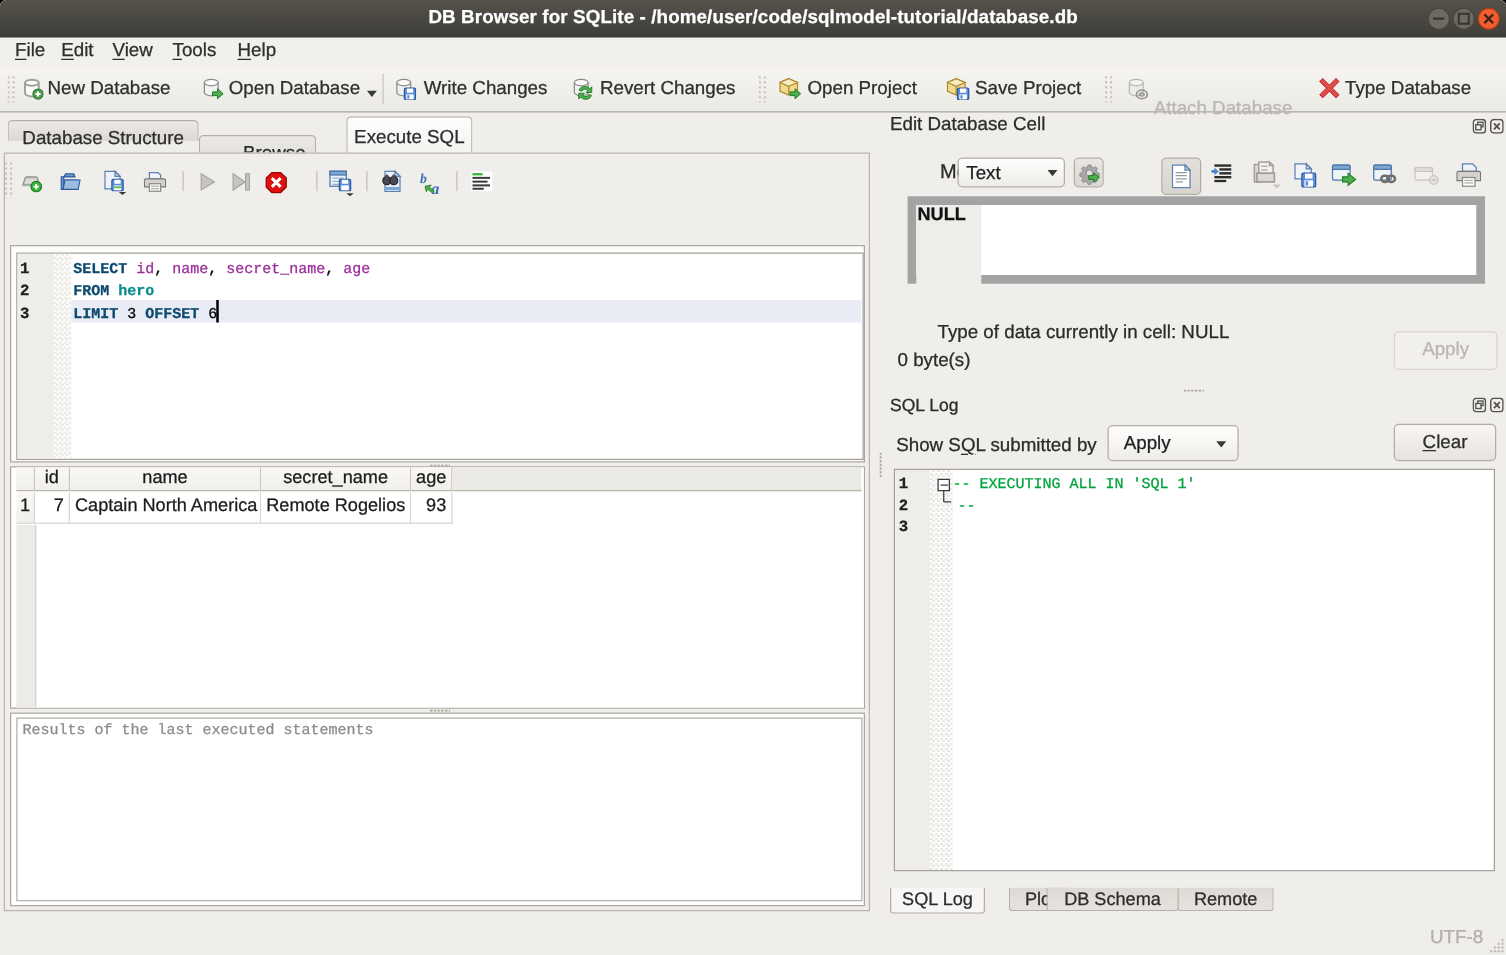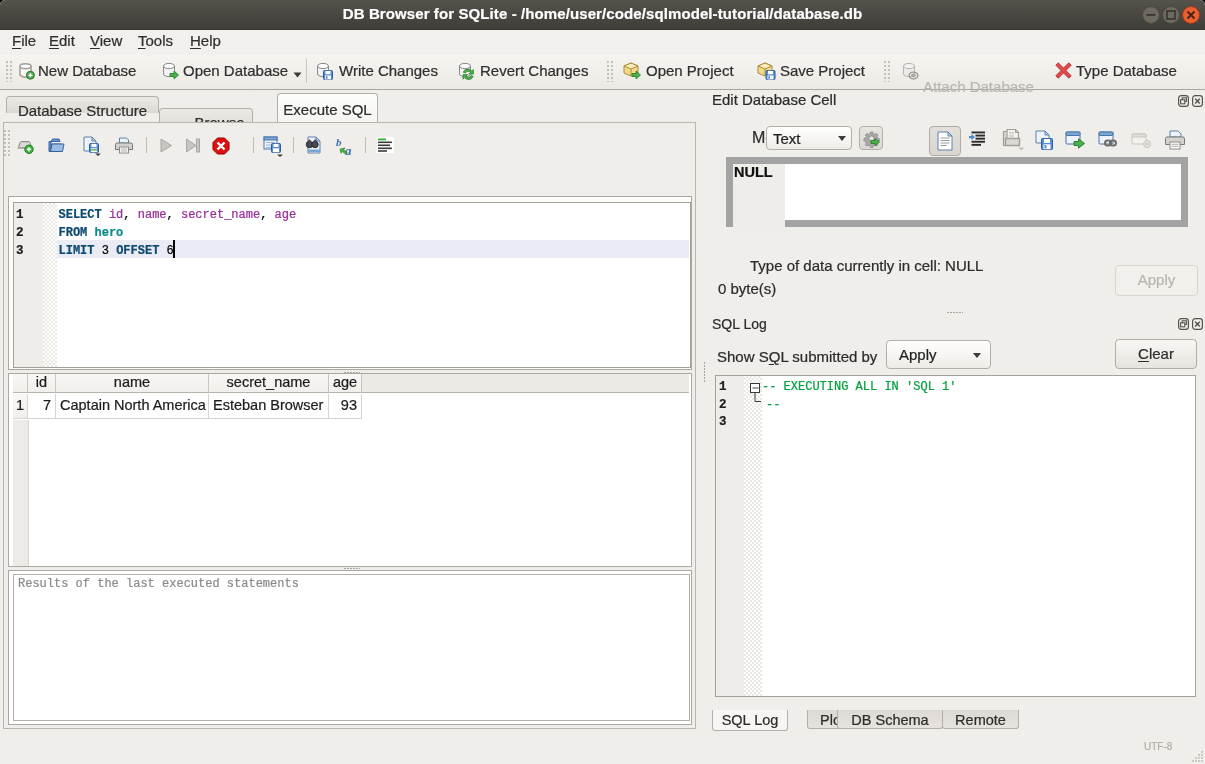--- a/index.html
+++ b/index.html
@@ -312,21 +312,21 @@
   <div id="rtable">
     <div class="hcell" style="left:0; width:15px;"></div>
     <div class="hcell" style="left:15px; width:28px;">id</div>
     <div class="hcell" style="left:43px; width:153px;">name</div>
     <div class="hcell" style="left:196px; width:120px;">secret_name</div>
     <div class="hcell" style="left:316px; width:33px;">age</div>
     <div class="hcell" style="left:349px; width:327px; border-right:none; background:#eceae5;"></div>
     <div class="dcell" style="left:0; width:15px; background:linear-gradient(#f9f8f6,#f1efeb); text-align:center;">1</div>
     <div class="dcell" style="left:15px; width:28px; text-align:right; padding-right:4px;">7</div>
     <div class="dcell" style="left:43px; width:153px; padding-left:4px;">Captain North America</div>
-    <div class="dcell" style="left:196px; width:120px; padding-left:4px;">Esteban Browser</div>
+    <div class="dcell" style="left:196px; width:120px; padding-left:4px;">Remote Rogelios</div>
     <div class="dcell" style="left:316px; width:33px; text-align:right; padding-right:4px;">93</div>
     <div class="abs" style="left:0; top:46px; width:15.5px; height:146px; background:#edebe7; border-right:1px solid #d8d5d0;"></div>
   </div>
 
   <div class="hsplit" style="left:344px; top:567px;"></div>
 
   <div id="rmsg">
     <div class="abs" style="left:4px;top:2px;font-family:'Liberation Mono',monospace;font-size:12px;color:#8b8b8b;">Results of the last executed statements</div>
   </div>
 
@@ -459,21 +459,21 @@
     </svg>
     <div class="logline" style="top:3px">-- EXECUTING ALL IN 'SQL 1'</div>
     <div class="logline" style="top:20.5px; left:50px;">--</div>
   </div>
 
   <div class="tab-bot" style="left:787px; top:710px; width:51px; height:19px;margin-left:20px;">Plot</div>
   <div class="tab-bot" style="left:837px; top:710px; width:106px; height:19px;">DB Schema</div>
   <div class="tab-bot" style="left:942px; top:710px; width:77px; height:19px;">Remote</div>
   <div class="tab-bot active" style="left:712px; top:710px; width:76px; height:21px;">SQL Log</div>
 
-  <div class="abs" style="left:1144px; top:741px; font-size:10px; color:#b2afa9;">UTF-8</div>
+  <div class="abs" style="left:1144px; top:741px; font-size:15px; color:#b2afa9;">UTF-8</div>
   <svg class="abs" style="left:1190px; top:749px;" width="14" height="14" viewBox="0 0 14 14">
     <g fill="#c2beb8">
       <circle cx="12" cy="3" r="1"></circle>
       <circle cx="9" cy="6" r="1"></circle>
         <circle cx="12" cy="6" r="1"></circle>
       <circle cx="6" cy="9" r="1"></circle>
         <circle cx="9" cy="9" r="1"></circle>
         <circle cx="12" cy="9" r="1"></circle>
       <circle cx="3" cy="12" r="1"></circle>
         <circle cx="6" cy="12" r="1"></circle>

